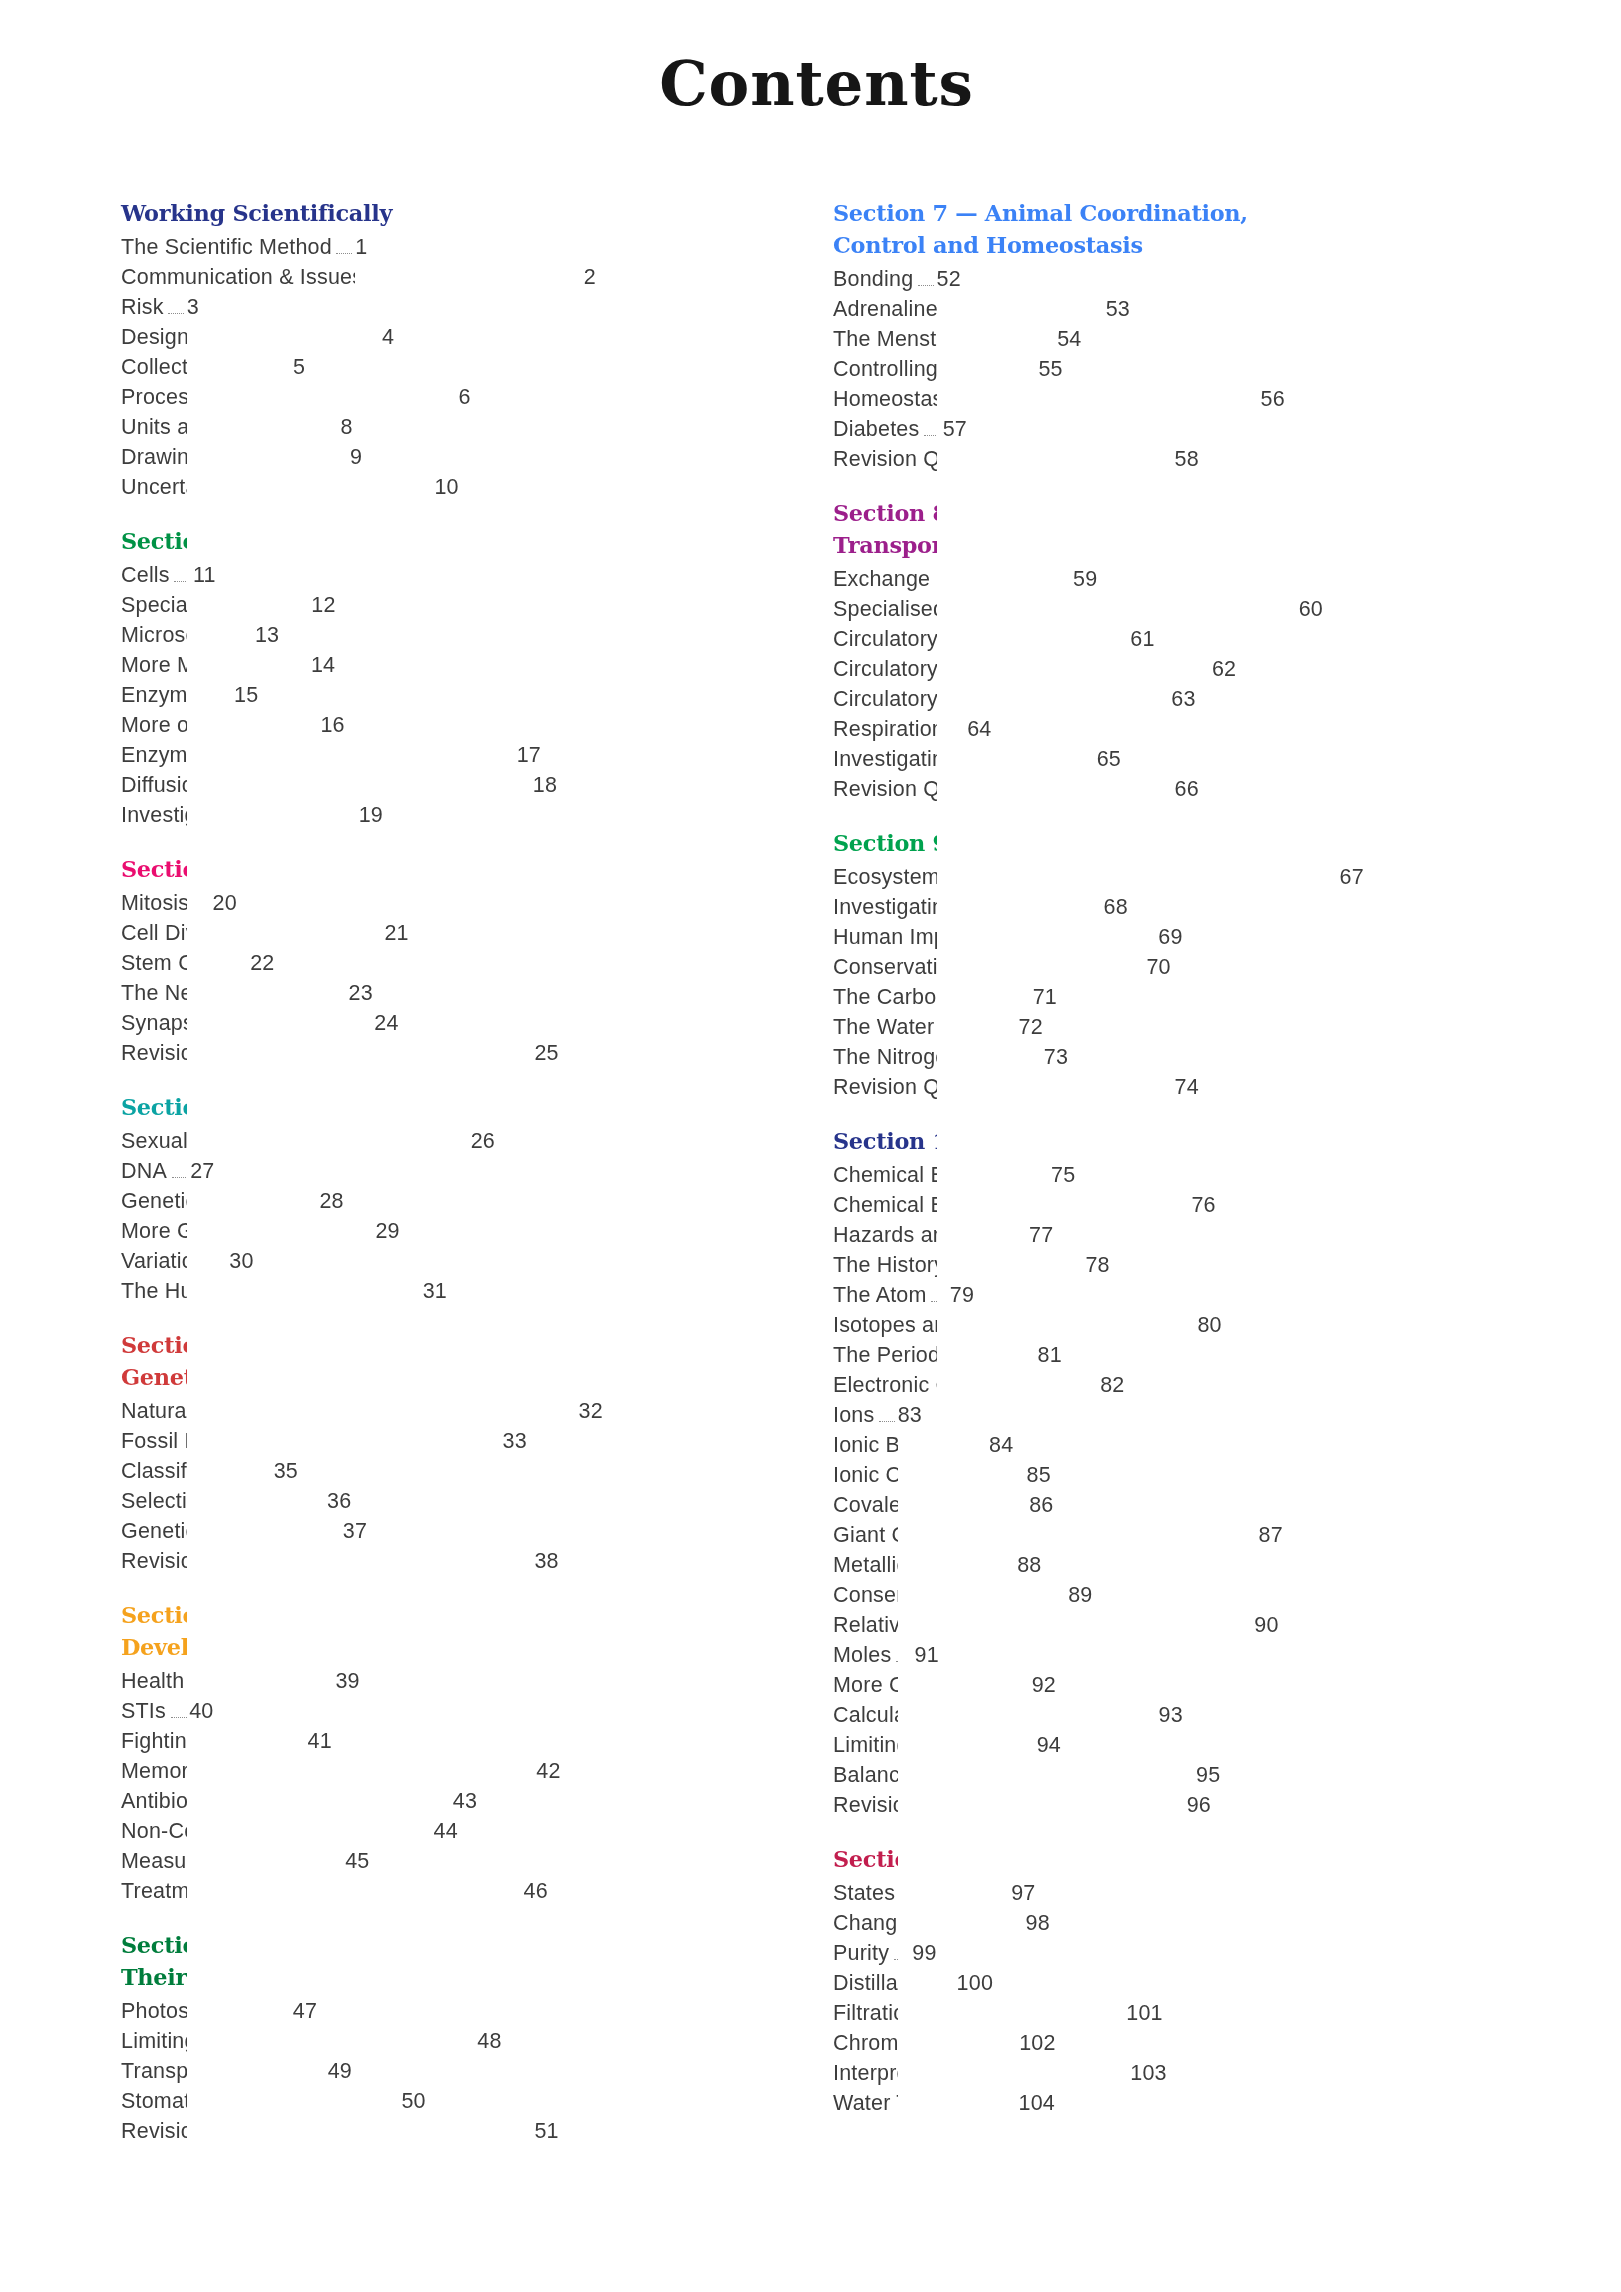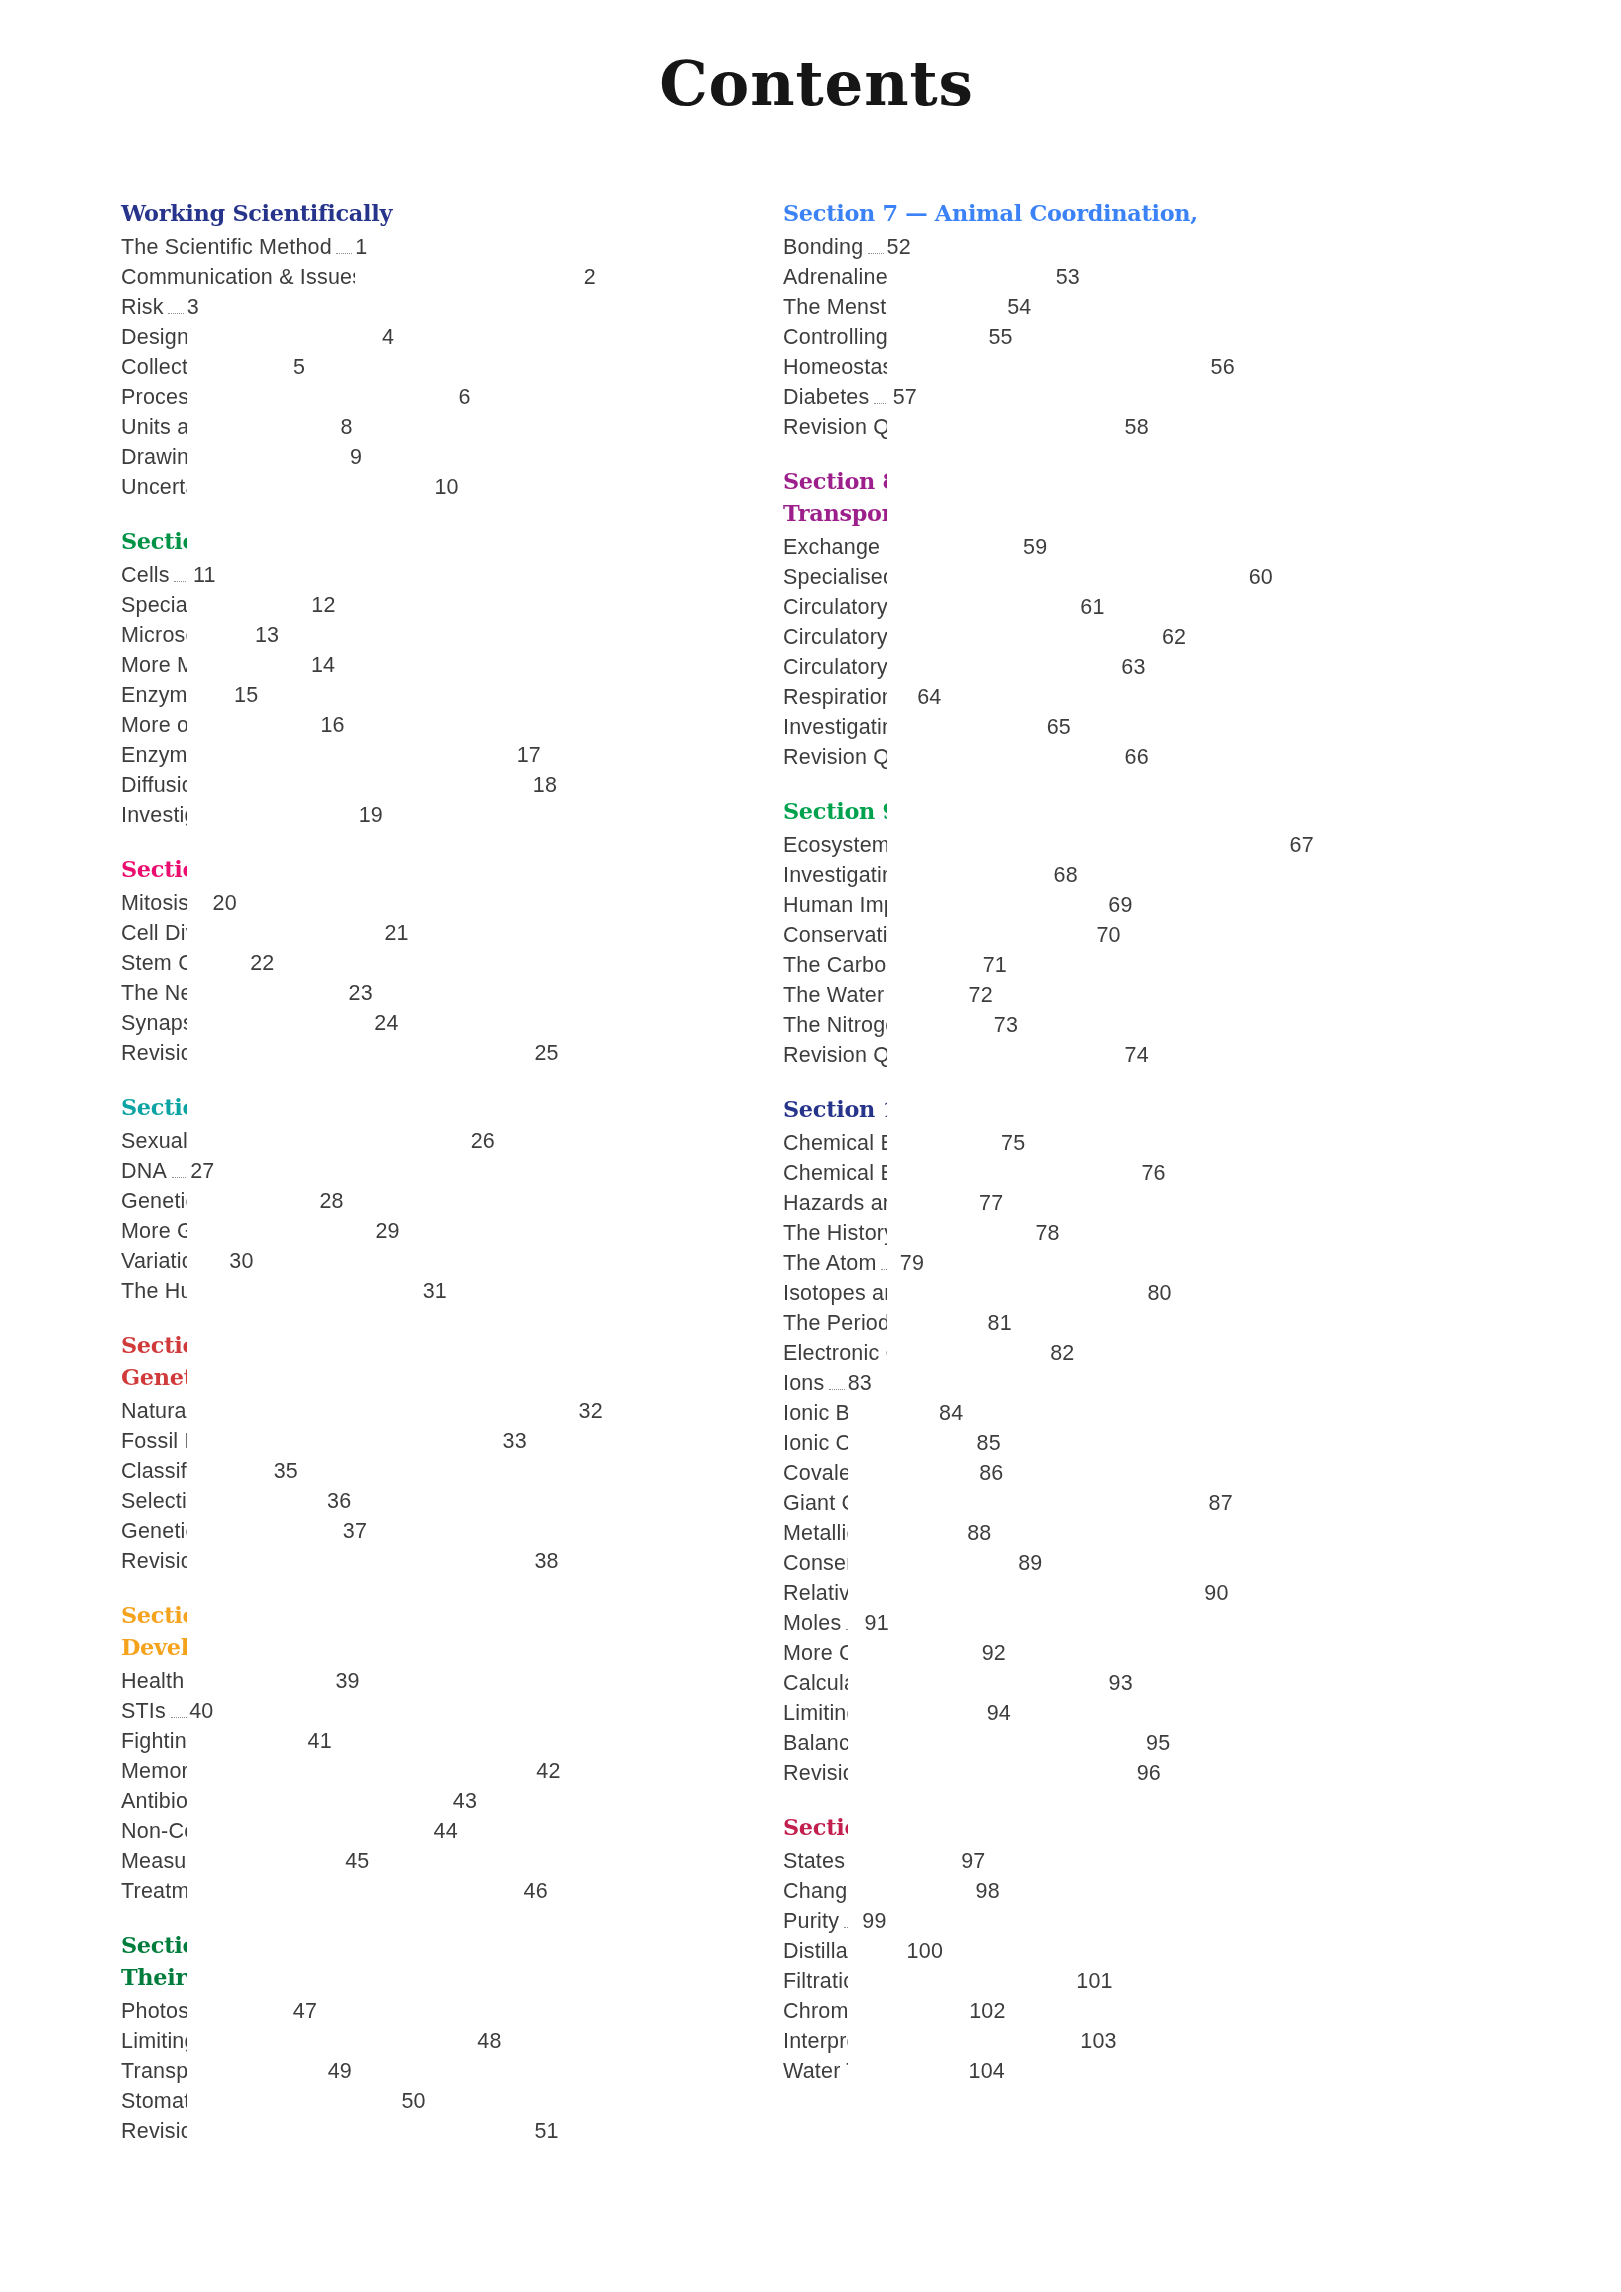--- a/index.html
+++ b/index.html
@@ -19,21 +19,21 @@
     font-size:61px;
     line-height:72px;
     color:#161616;
     margin:48px 0 0 0;
     letter-spacing:0.9px;
     padding-left:12px;
   }
   .columns{
     display:flex;
     margin:77px 0 0 121px;
-    gap:35px;
+    gap:85px;
     align-items:flex-start;
   }
   .col{width:627px;}
   h2.section{
     font-family:"DejaVu Serif", serif;
     font-weight:bold;
     font-size:22.4px;
     line-height:32px;
     margin:19.7px 0 6.3px 0;
     letter-spacing:-0.3px;
@@ -330,20 +330,21 @@
         </div>
         <div class="entry">
           <span class="label">Revision Questions for Sections 5 and 6</span>
           <span class="leader"></span>
           <span class="page">51</span>
         </div>
       </div>
     <div class="col">
         <h2 class="section" style="color: #3b82f6;">
           <div>Section 7 — Animal Coordination,</div>
+          <div>Control and Homeostasis</div>
         </h2>
         <div class="entry">
           <span class="label">Bonding</span>
           <span class="leader"></span>
           <span class="page">52</span>
         </div>
         <div class="entry">
           <span class="label">Adrenaline and Thyroxine</span>
           <span class="leader"></span>
           <span class="page">53</span>

